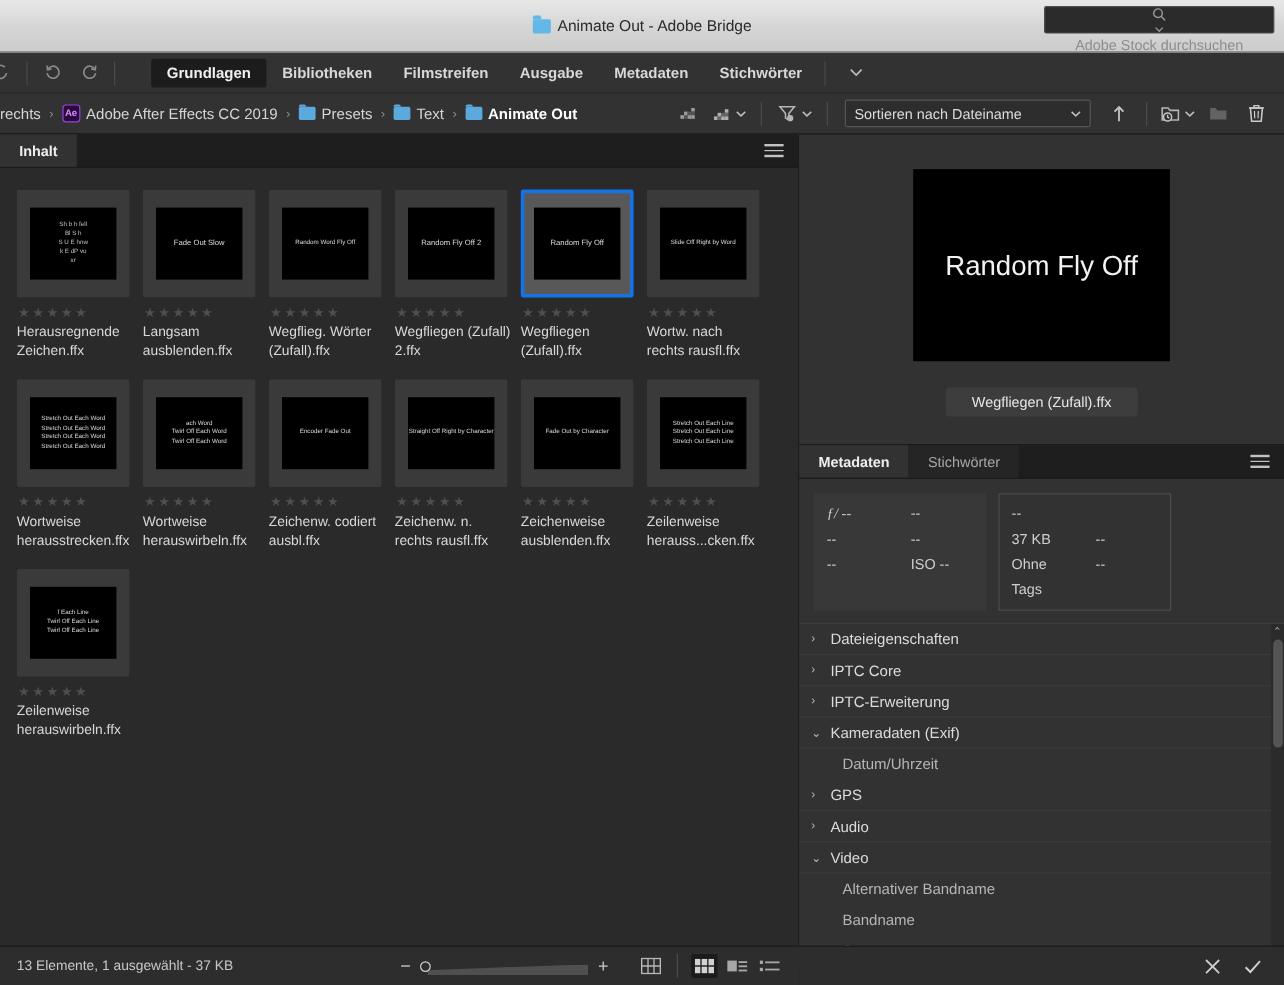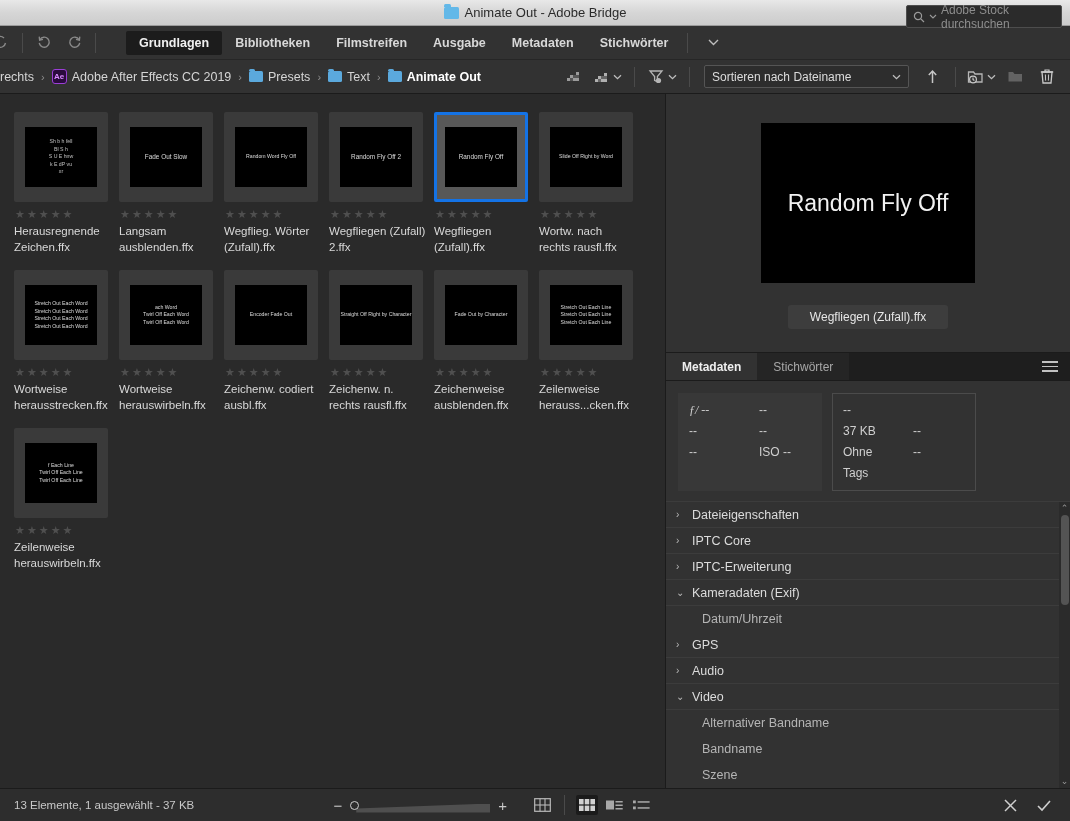--- a/index.html
+++ b/index.html
@@ -8,21 +8,21 @@
     background: #1e1e1e;
     font-family: "Liberation Sans", sans-serif;
     overflow: hidden;
     color: #d6d6d6;
     -webkit-font-smoothing: antialiased;
   }
   #app { position: relative; width: 1070px; height: 821px; }
 
   
   .titlebar {
-    height: 26px; width: 100%;
+    height: 44px; width: 100%;
     background: linear-gradient(to bottom, #e8e8e8 0%, #d6d6d6 50%, #cccccc 100%);
     border-bottom: 1px solid #9b9b9b;
     display: flex; align-items: center; justify-content: center;
     position: relative;
   }
   .titlebar-title {
     font-size: 13px; color: #2b2b2b; font-family: "Liberation Sans", sans-serif;
     display: flex; align-items: center; gap: 6px;
   }
   .folder-glyph {
@@ -47,23 +47,23 @@
   .vsep { width: 1px; height: 20px; background: #4a4a4a; margin: 0 6px; }
   .ws-tabs { display: flex; align-items: center; margin-left: 24px; gap: 0px; }
   .ws-tab {
     font-size: 12.5px; font-weight: bold; color: #d8d8d8;
     padding: 5px 13px; border-radius: 2px; white-space: nowrap;
   }
   .ws-tab.active { background: #1c1c1c; color: #f0f0f0; }
   .ws-caret { color: #bdbdbd; font-size: 11px; padding: 0 14px; }
   .search-box {
     position: absolute; right: 8px; top: 5px;
-    width: 156px; height: 23px; background: #2b2b2b;
+    width: 192px; height: 23px; background: #2b2b2b;
     border: 1px solid #4d4d4d; border-radius: 2px;
-    display: flex; align-items: center; padding: 0 6px; gap: 4px;
+    display: flex; align-items: center; padding: 0 6px; gap: 4px; flex-direction: column;
   }
   .search-box .placeholder { font-size: 12px; color: #8d8d8d; }
 
   
   .pathbar {
     height: 34px; background: #323232; display: flex; align-items: center;
     border-bottom: 1px solid #1b1b1b; position: relative;
   }
   .crumbs { display: flex; align-items: center; font-size: 12.5px; color: #d5d5d5; padding-left: 0px; }
   .crumb { display: flex; align-items: center; gap: 5px; white-space: nowrap; }
@@ -368,20 +368,30 @@
             <line x1="6.4" y1="6.5" x2="6.6" y2="12.6" stroke="#c9c9c9" stroke-width="1"></line>
             <line x1="9.6" y1="6.5" x2="9.4" y2="12.6" stroke="#c9c9c9" stroke-width="1"></line>
           </svg>
       </div>
     </div>
   </div>
 
   <div class="main">
 
     <div class="content-panel">
+      <div class="panel-tabs">
+        <div class="panel-tab active">Inhalt</div>
+        <div class="panel-menu">
+          <span class="hamburger">
+              <span></span>
+              <span></span>
+              <span></span>
+            </span>
+        </div>
+      </div>
       <div class="grid-area">
         <div class="grid" id="thumb-grid">
             <div class="cell">
               <div class="thumb-box">
                 <div class="thumb-img">
                   <div class="thumb-text scatter">Sh b h fell
 Bl S h
 S U E hnw
 k E dP vu
 xr</div>

